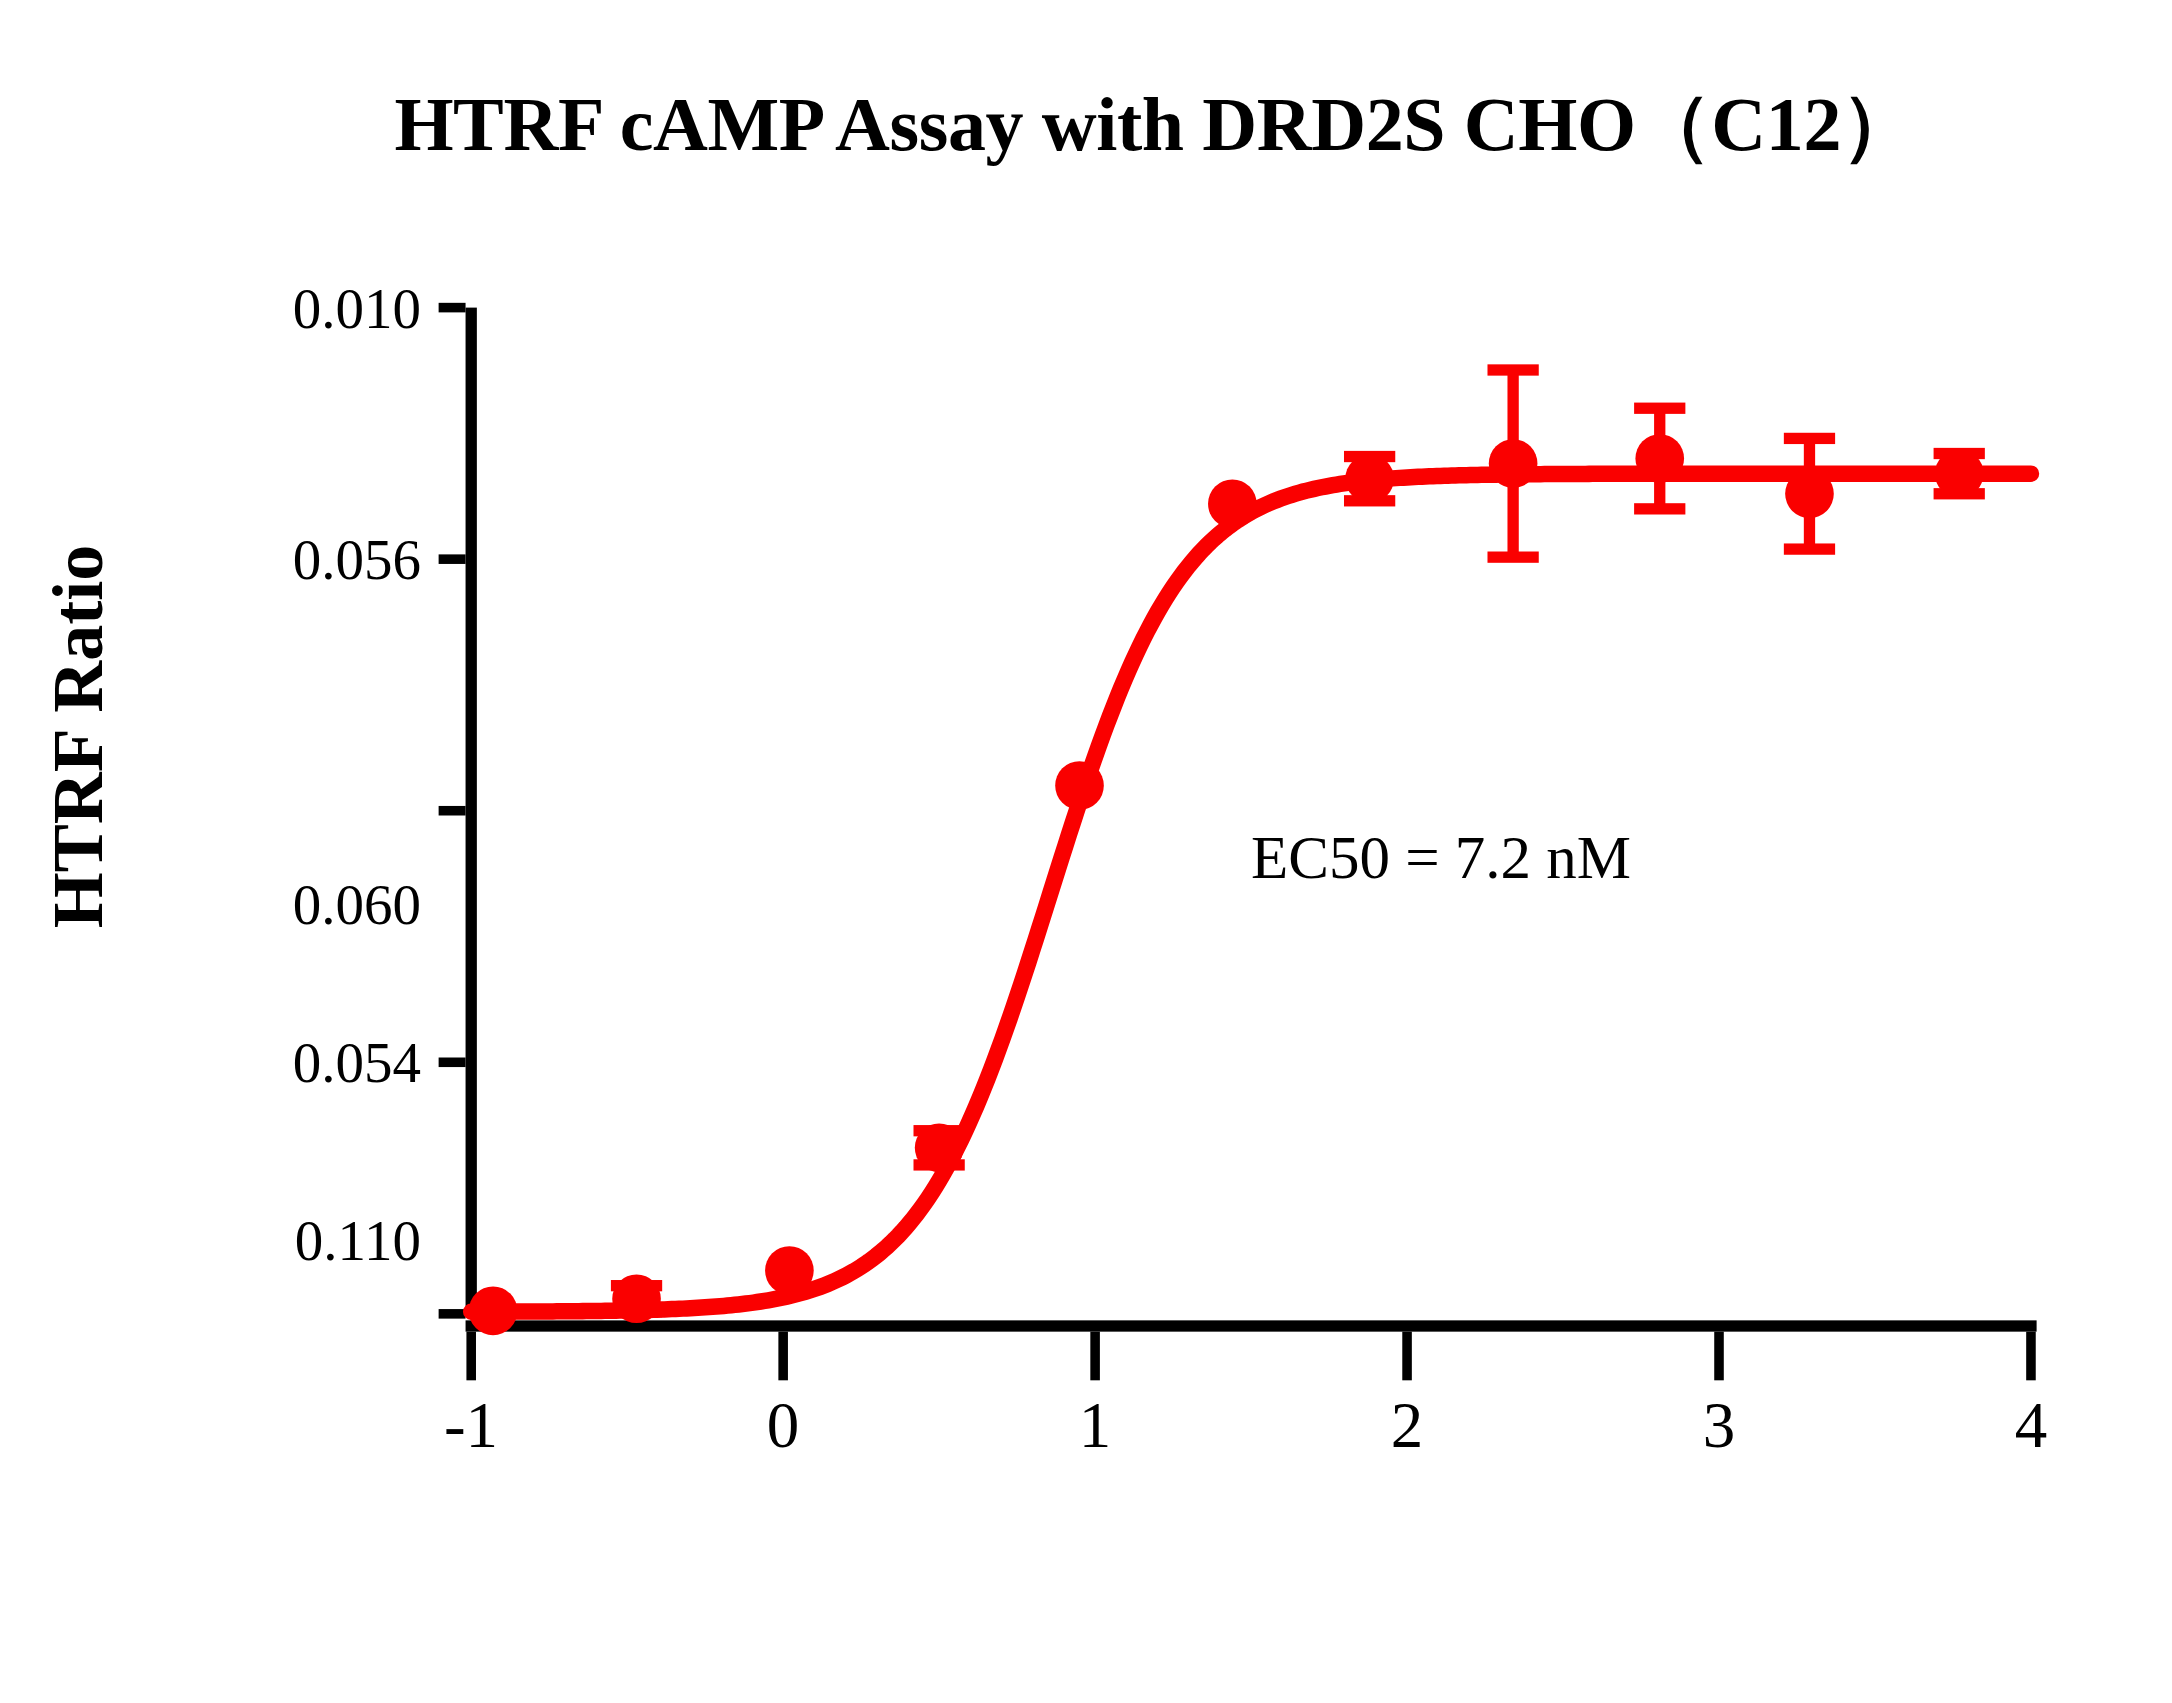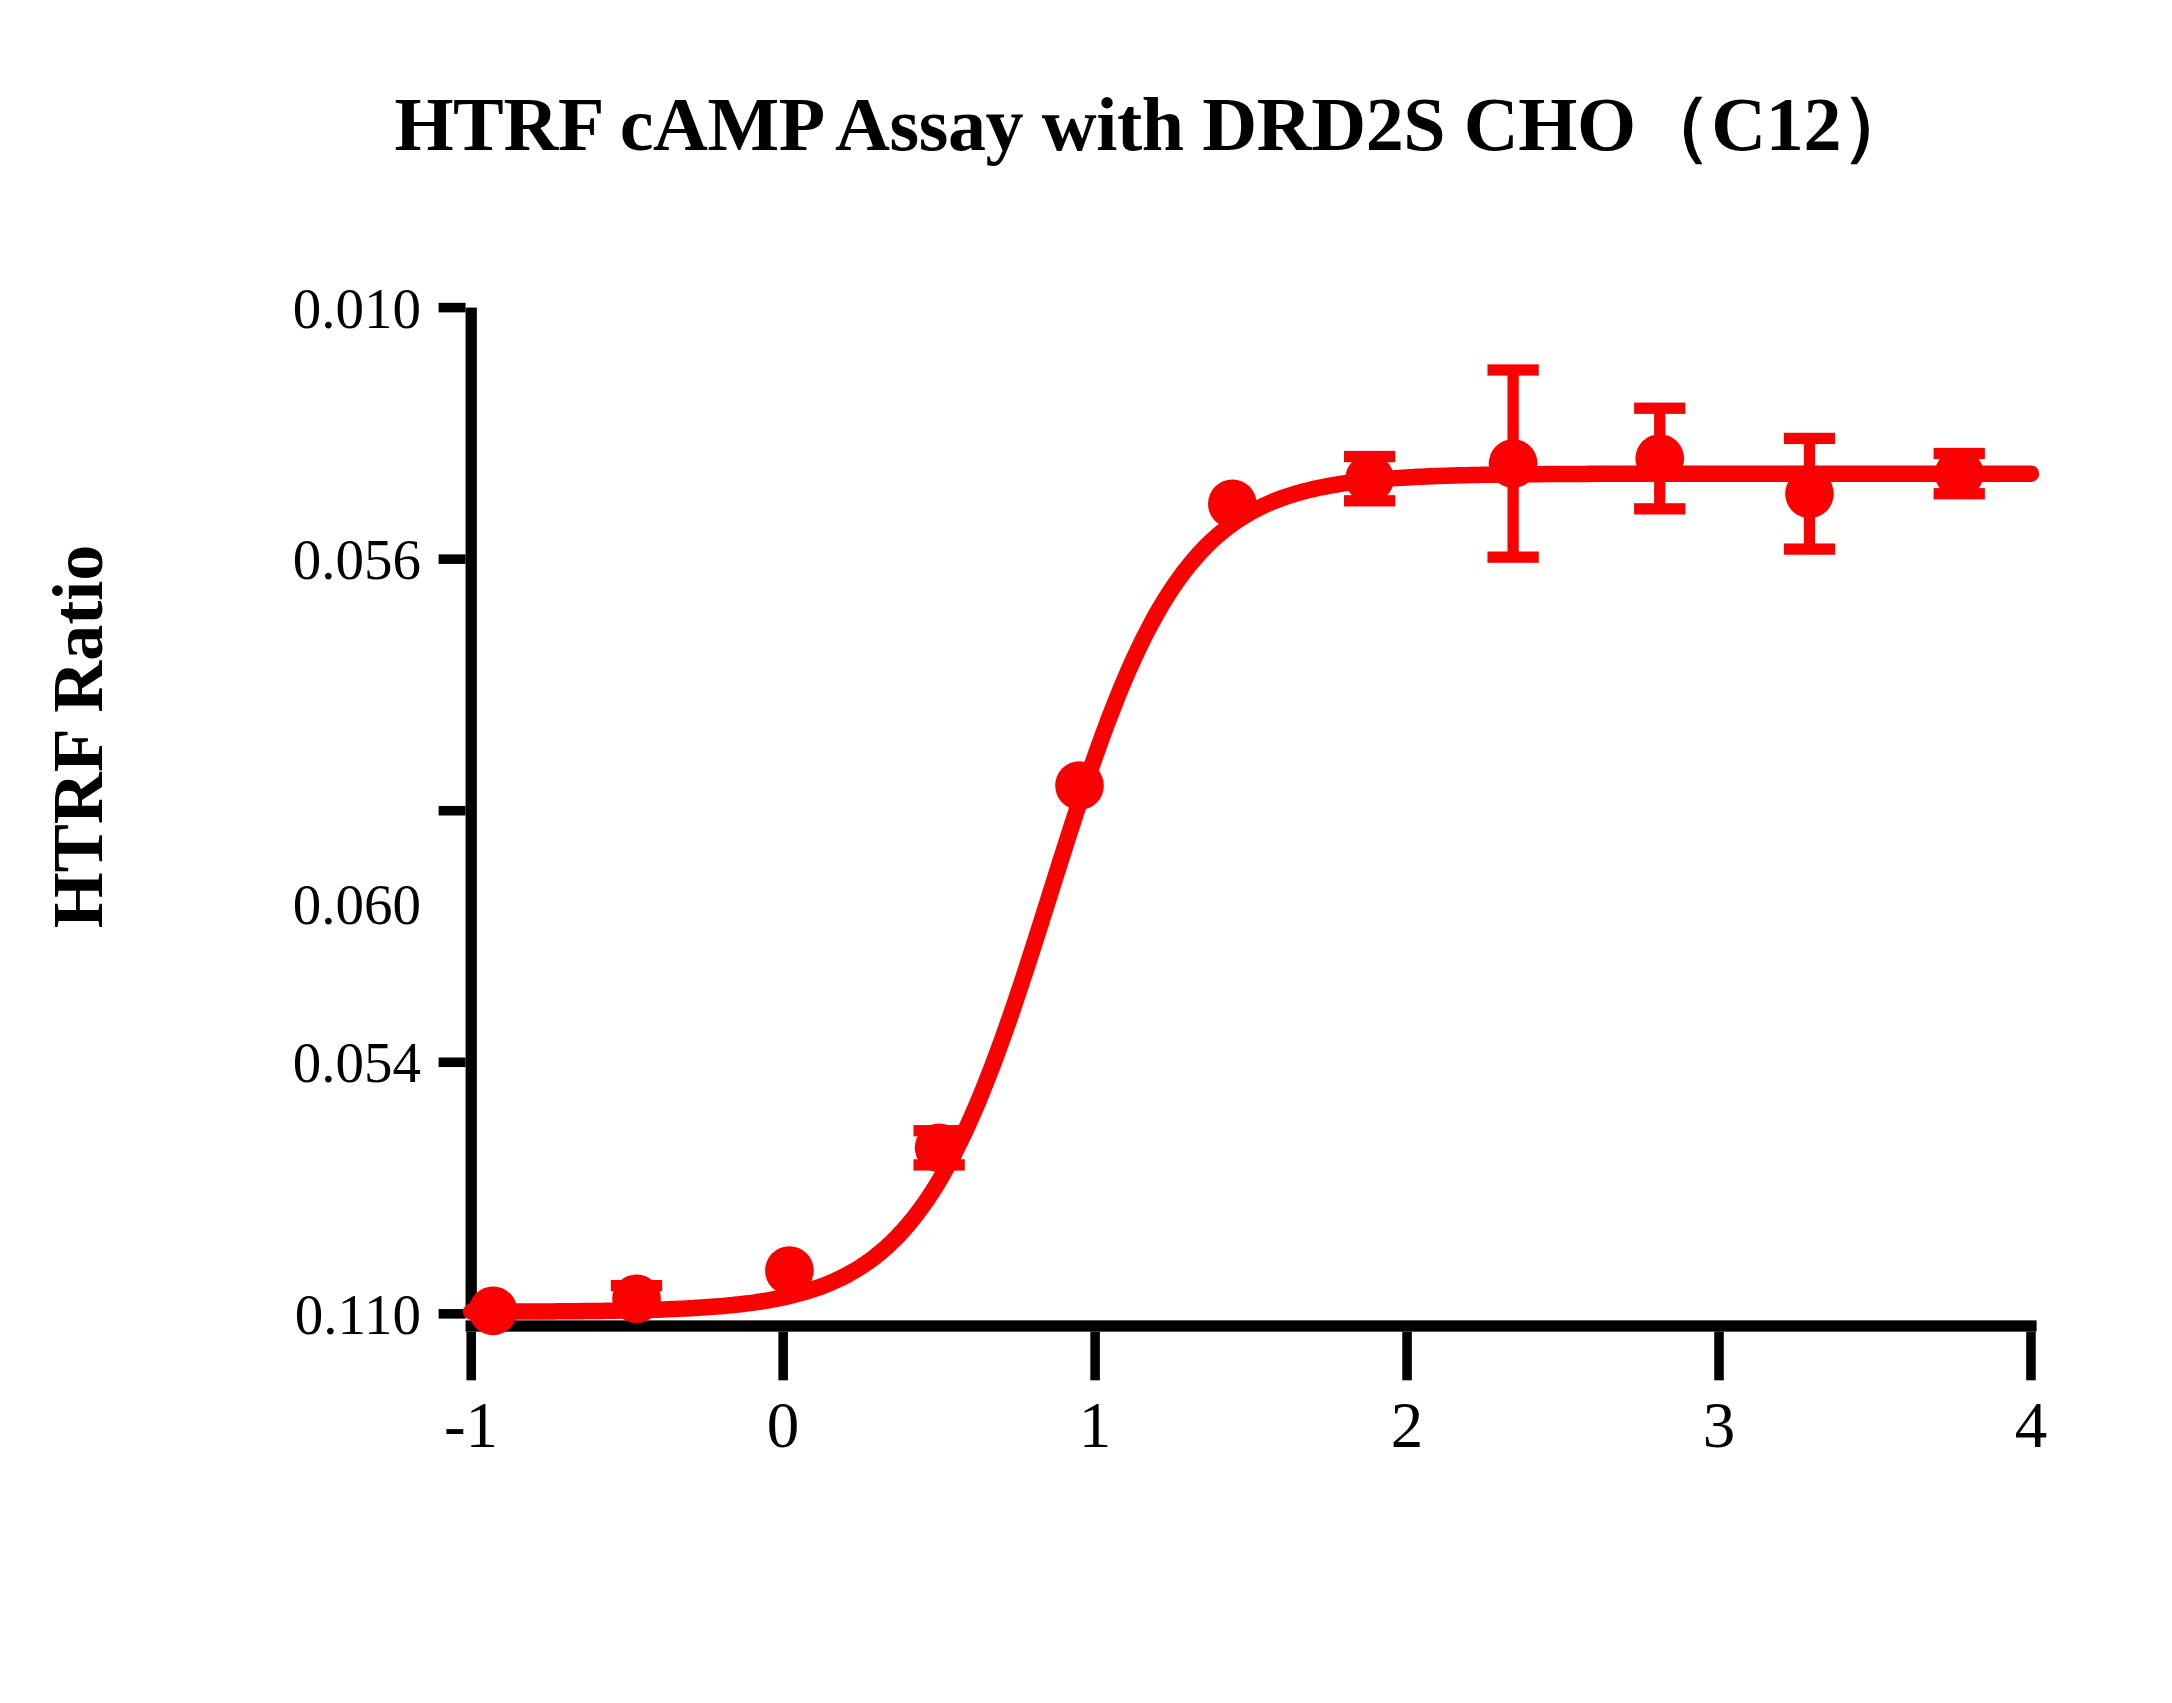--- a/index.html
+++ b/index.html
@@ -64,20 +64,21 @@
 </style>
 </head>
 <body>
 
 <div id="fig">
 
   <div id="chart-title">HTRF cAMP Assay with DRD2S CHO（C12）</div>
 
   <div id="y-axis-title">HTRF Ratio</div>
 
+  <div id="annotation">EC50 = 7.2 nM</div>
 
   <svg id="plot" width="2311" height="1704" viewBox="0 0 5318 3922">
     <g id="axes-group">
         <rect x="1071" y="708" width="26" height="2316" fill="#000000"></rect>
         <rect x="1071" y="3039" width="3616" height="26" fill="#000000"></rect>
         <rect x="1009" y="3013" width="62" height="22" fill="#000000"></rect>
         <rect x="1009" y="2434" width="62" height="22" fill="#000000"></rect>
         <rect x="1009" y="1855.0000000000002" width="62" height="22" fill="#000000"></rect>
         <rect x="1009" y="1275.9999999999998" width="62" height="22" fill="#000000"></rect>
         <rect x="1009" y="697" width="62" height="22" fill="#000000"></rect>
@@ -133,21 +134,21 @@
         <circle cx="2835.92" cy="1159.6200000000001" r="56" fill="#FA0000"></circle>
         <circle cx="3151.8399999999997" cy="1101.72" r="56" fill="#FA0000"></circle>
         <circle cx="3482.12" cy="1066.98" r="56" fill="#FA0000"></circle>
         <circle cx="3819.58" cy="1055.4" r="56" fill="#FA0000"></circle>
         <circle cx="4164.219999999999" cy="1136.46" r="56" fill="#FA0000"></circle>
         <circle cx="4508.86" cy="1090.14" r="56" fill="#FA0000"></circle>
       </g>
   </svg>
 
   <div id="ytick-labels">
-      <div class="ytick-label" style="top: 1314px; left: 47px; text-align: right;">0.110</div>
+      <div class="ytick-label" style="top: 1240px; left: 47px; text-align: right;">0.110</div>
       <div class="ytick-label" style="top: 1062px; left: 47px;">0.054</div>
       <div class="ytick-label" style="top: 859px; left: 47px; margin-top: 45px;">0.060</div>
       <div class="ytick-label" style="top: 559px; left: 47px;">0.056</div>
       <div class="ytick-label" style="top: 308px; left: 47px;">0.010</div>
     </div>
   <div id="xtick-labels">
       <div class="xtick-label" style="left: 471px; top: 1388px;">-1</div>
       <div class="xtick-label" style="left: 783px; top: 1388px;">0</div>
       <div class="xtick-label" style="left: 1095px; top: 1388px;">1</div>
       <div class="xtick-label" style="left: 1407px; top: 1388px;">2</div>

